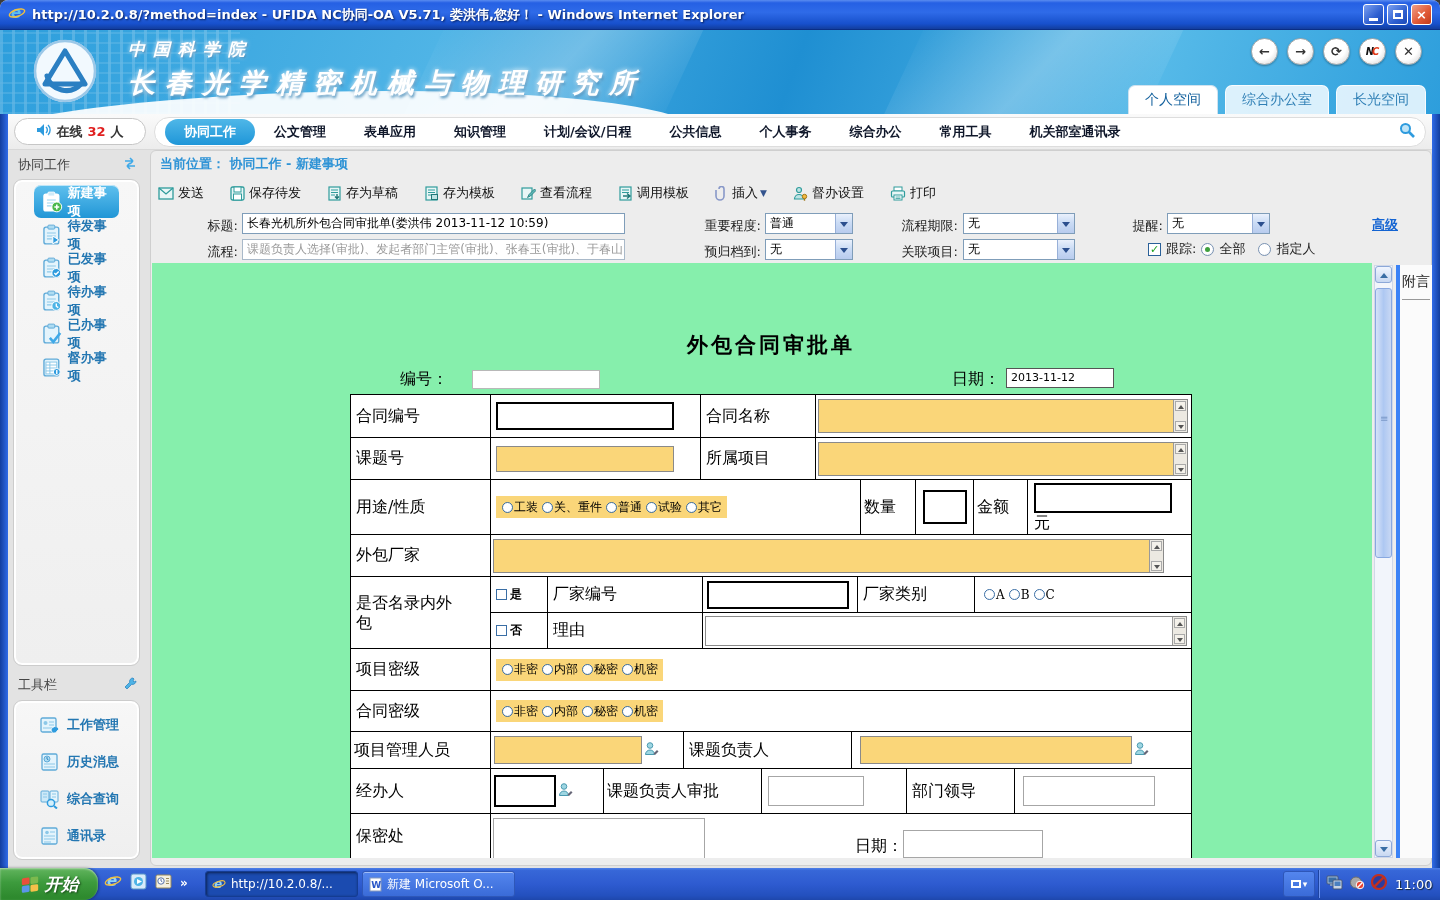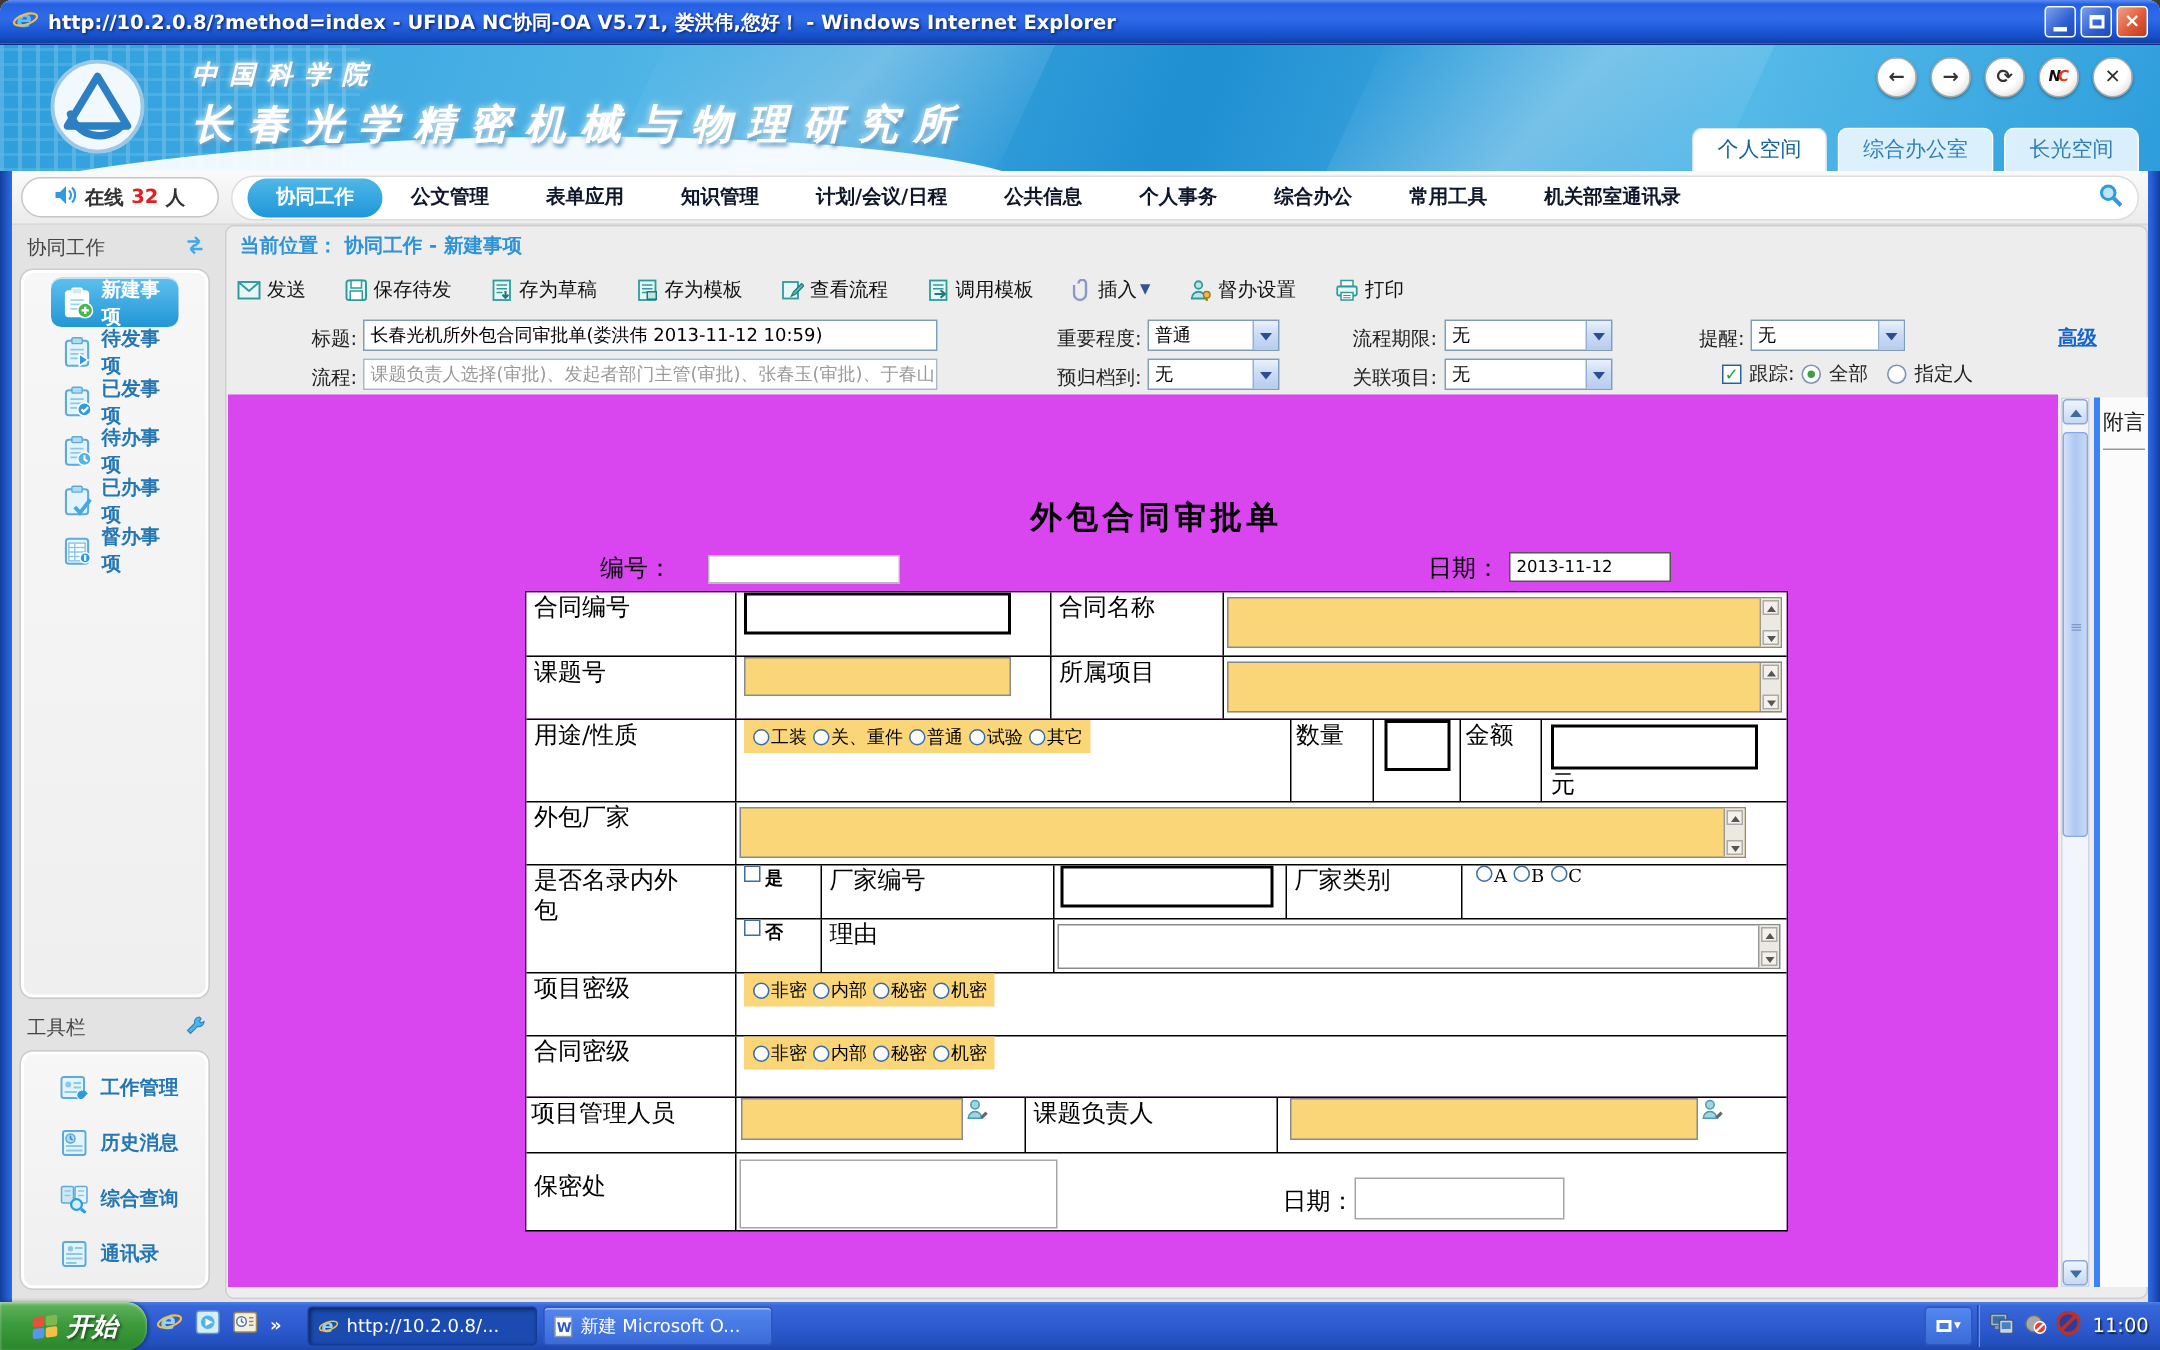--- a/index.html
+++ b/index.html
@@ -69,27 +69,27 @@
 .sel .st{flex:1;font-size:12px;line-height:19px;padding-left:4px;overflow:hidden;white-space:nowrap}
 .sel .sb{width:17px;background:linear-gradient(180deg,#EAF1FC,#CBDCF5 45%,#B8CCEE);border-left:1px solid #98B0D8;position:relative}
 .sel .sb::after{content:"";position:absolute;left:4px;top:8px;border:4px solid transparent;border-top:5px solid #2B4F8E}
 .adv{position:absolute;font-size:13px;font-weight:bold;color:#1464D2;text-decoration:underline}
 .trackrow{position:absolute;display:flex;align-items:center;gap:5px;font-size:13px;color:#222}
 .cb{width:13px;height:13px;border:1px solid #2A6098;background:#fff;display:flex;align-items:center;justify-content:center;font-size:11px;font-weight:bold;color:#1FA11F;line-height:11px}
 .rd{width:13px;height:13px;border-radius:50%;border:1px solid #7A93B3;background:radial-gradient(circle at 35% 30%,#fff 60%,#D8DEE8);position:relative;flex:none}
 .rd.sel2::after{content:"";position:absolute;left:3px;top:3px;width:5px;height:5px;border-radius:50%;background:#3FA03F}
 
 
-#formarea{position:absolute;left:152px;top:263px;width:1220px;height:595px;background:#d946ef;overflow:hidden}
+#formarea{position:absolute;left:152px;top:263px;width:1220px;height:595px;background:#86efac;overflow:hidden}
 .ftitle{position:absolute;left:198px;top:68px;width:842px;text-align:center;font-size:21px;font-weight:bold;letter-spacing:3px}
 .lb{font-family:"DejaVu Serif","Liberation Serif",serif;font-size:16px;color:#000;white-space:nowrap}
 .ftab{position:absolute;left:198px;top:131px;width:842px;border:1px solid #000}
 .fr{display:flex;border-top:1px solid #000;background:#fff}
 .fr.first{border-top:none}
-.fc{border-left:1px solid #000;display:flex;align-items:flex-start;padding-left:5px;position:relative}
+.fc{border-left:1px solid #000;display:flex;align-items:center;padding-left:5px;position:relative}
 .fc.nb{border-left:none}
 .wi{background:#fff;border:2px solid #000}
 .oi{background:#FAD679;border:1px solid #8a8a8a}
 .li{background:#fff;border:1px solid #A6A6A6}
 .ota{flex:1;height:34px;background:#FAD679;border:1px solid #8a8a8a;display:flex;margin:3px 3px 3px 0}
 .wta{flex:1;height:30px;background:#fff;border:1px solid #8a8a8a;display:flex;margin:3px 4px 3px 0}
 .tsc{width:14px;margin-left:auto;background:#ECE9E2;border-left:1px solid #999;display:flex;flex-direction:column;justify-content:space-between;padding:1px}
 .sau,.sad{height:10px;background:#F4F1EA;border:1px solid #AAA;position:relative}
 .sau::after{content:"";position:absolute;left:2px;top:3px;border:3px solid transparent;border-bottom:4px solid #555;border-top:none}
 .sad::after{content:"";position:absolute;left:2px;top:3px;border:3px solid transparent;border-top:4px solid #555;border-bottom:none}
@@ -654,20 +654,45 @@
         <div class="fc" style="flex:1;padding-left:8px">
           <div class="oi" style="width:272px;height:28px"></div>
           <span style="margin-left:2px"><svg width="15" height="15" viewBox="0 0 15 15">
                 <circle cx="6" cy="4.5" r="2.8" fill="#9ED6E2" stroke="#4A9AB0"></circle>
                 <path d="M1.5 13.5a4.5 4.5 0 0 1 9 0z" fill="#9ED6E2" stroke="#4A9AB0"></path>
                 <path d="M9.5 12.5l3.5-3.5 1.5 1.5-3.5 3.5z" fill="#667"></path>
               </svg></span>
         </div>
       </div>
 
+      <div class="fr" style="height:45px">
+        <div class="fc nb" style="width:139px">
+            <span class="lb">经办人</span>
+          </div>
+        <div class="fc" style="width:113px;padding-left:3px">
+          <div class="wi" style="width:62px;height:32px"></div>
+          <span style="margin-left:2px"><svg width="15" height="15" viewBox="0 0 15 15">
+                <circle cx="6" cy="4.5" r="2.8" fill="#9ED6E2" stroke="#4A9AB0"></circle>
+                <path d="M1.5 13.5a4.5 4.5 0 0 1 9 0z" fill="#9ED6E2" stroke="#4A9AB0"></path>
+                <path d="M9.5 12.5l3.5-3.5 1.5 1.5-3.5 3.5z" fill="#667"></path>
+              </svg></span>
+        </div>
+        <div class="fc" style="width:158px;padding-left:3px">
+            <span class="lb">课题负责人审批</span>
+          </div>
+        <div class="fc" style="width:145px;padding-left:6px">
+            <div class="li" style="width:96px;height:30px"></div>
+          </div>
+        <div class="fc" style="width:108px">
+            <span class="lb">部门领导</span>
+          </div>
+        <div class="fc" style="flex:1;padding-left:8px">
+            <div class="li" style="width:132px;height:30px"></div>
+          </div>
+      </div>
 
       <div class="fr" style="height:52px">
         <div class="fc nb" style="width:139px;align-items:flex-start;padding-top:12px">
             <span class="lb">保密处</span>
           </div>
         <div class="fc" style="flex:1;align-items:flex-start;padding-left:2px">
           <div class="li" style="width:212px;height:46px;margin-top:4px"></div>
           <span class="lb" style="margin:22px 0 0 150px">日期：</span>
           <div class="li" style="width:140px;height:28px;margin-top:16px"></div>
         </div>

